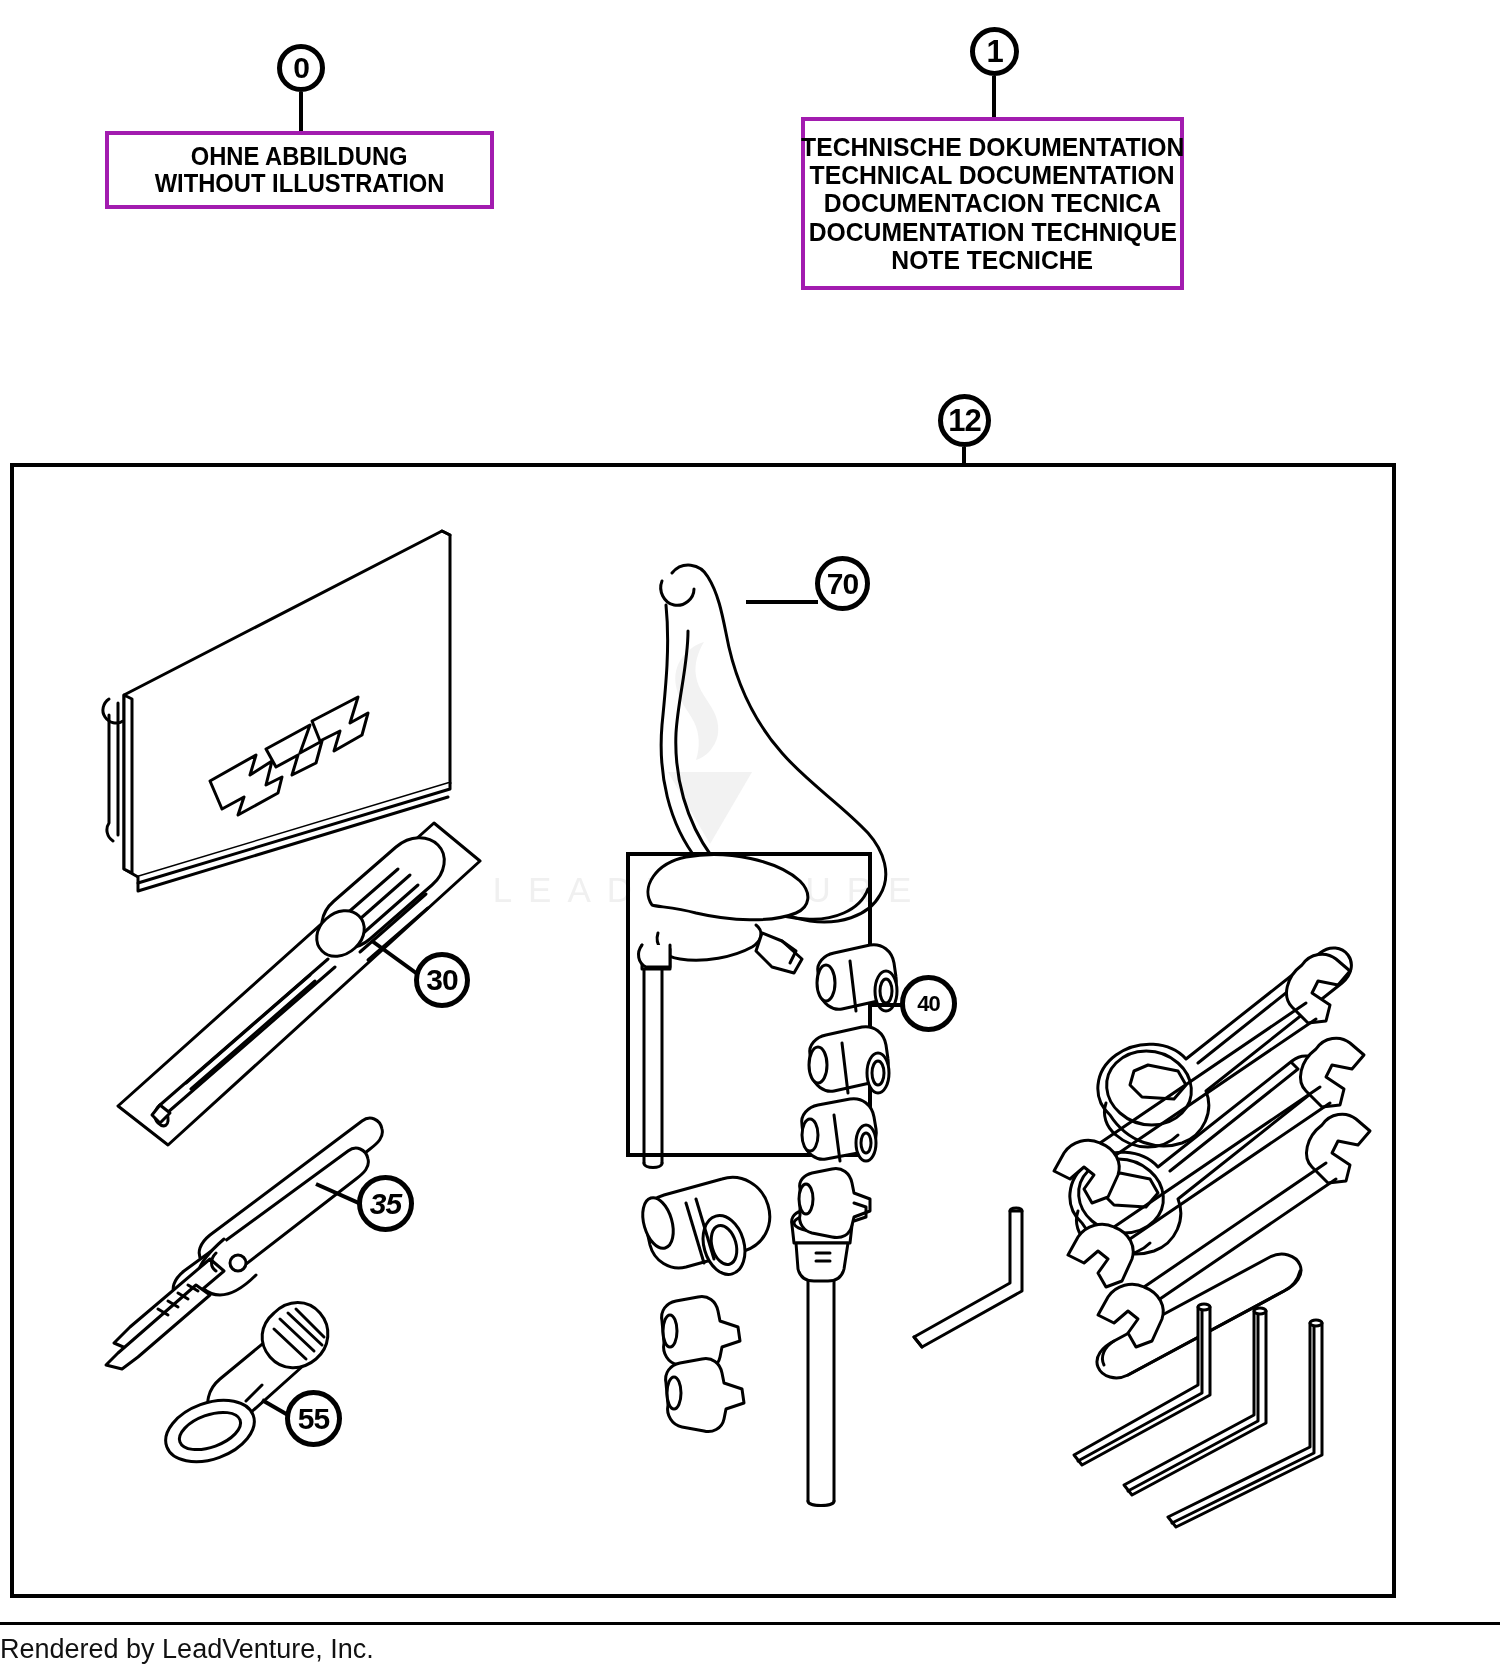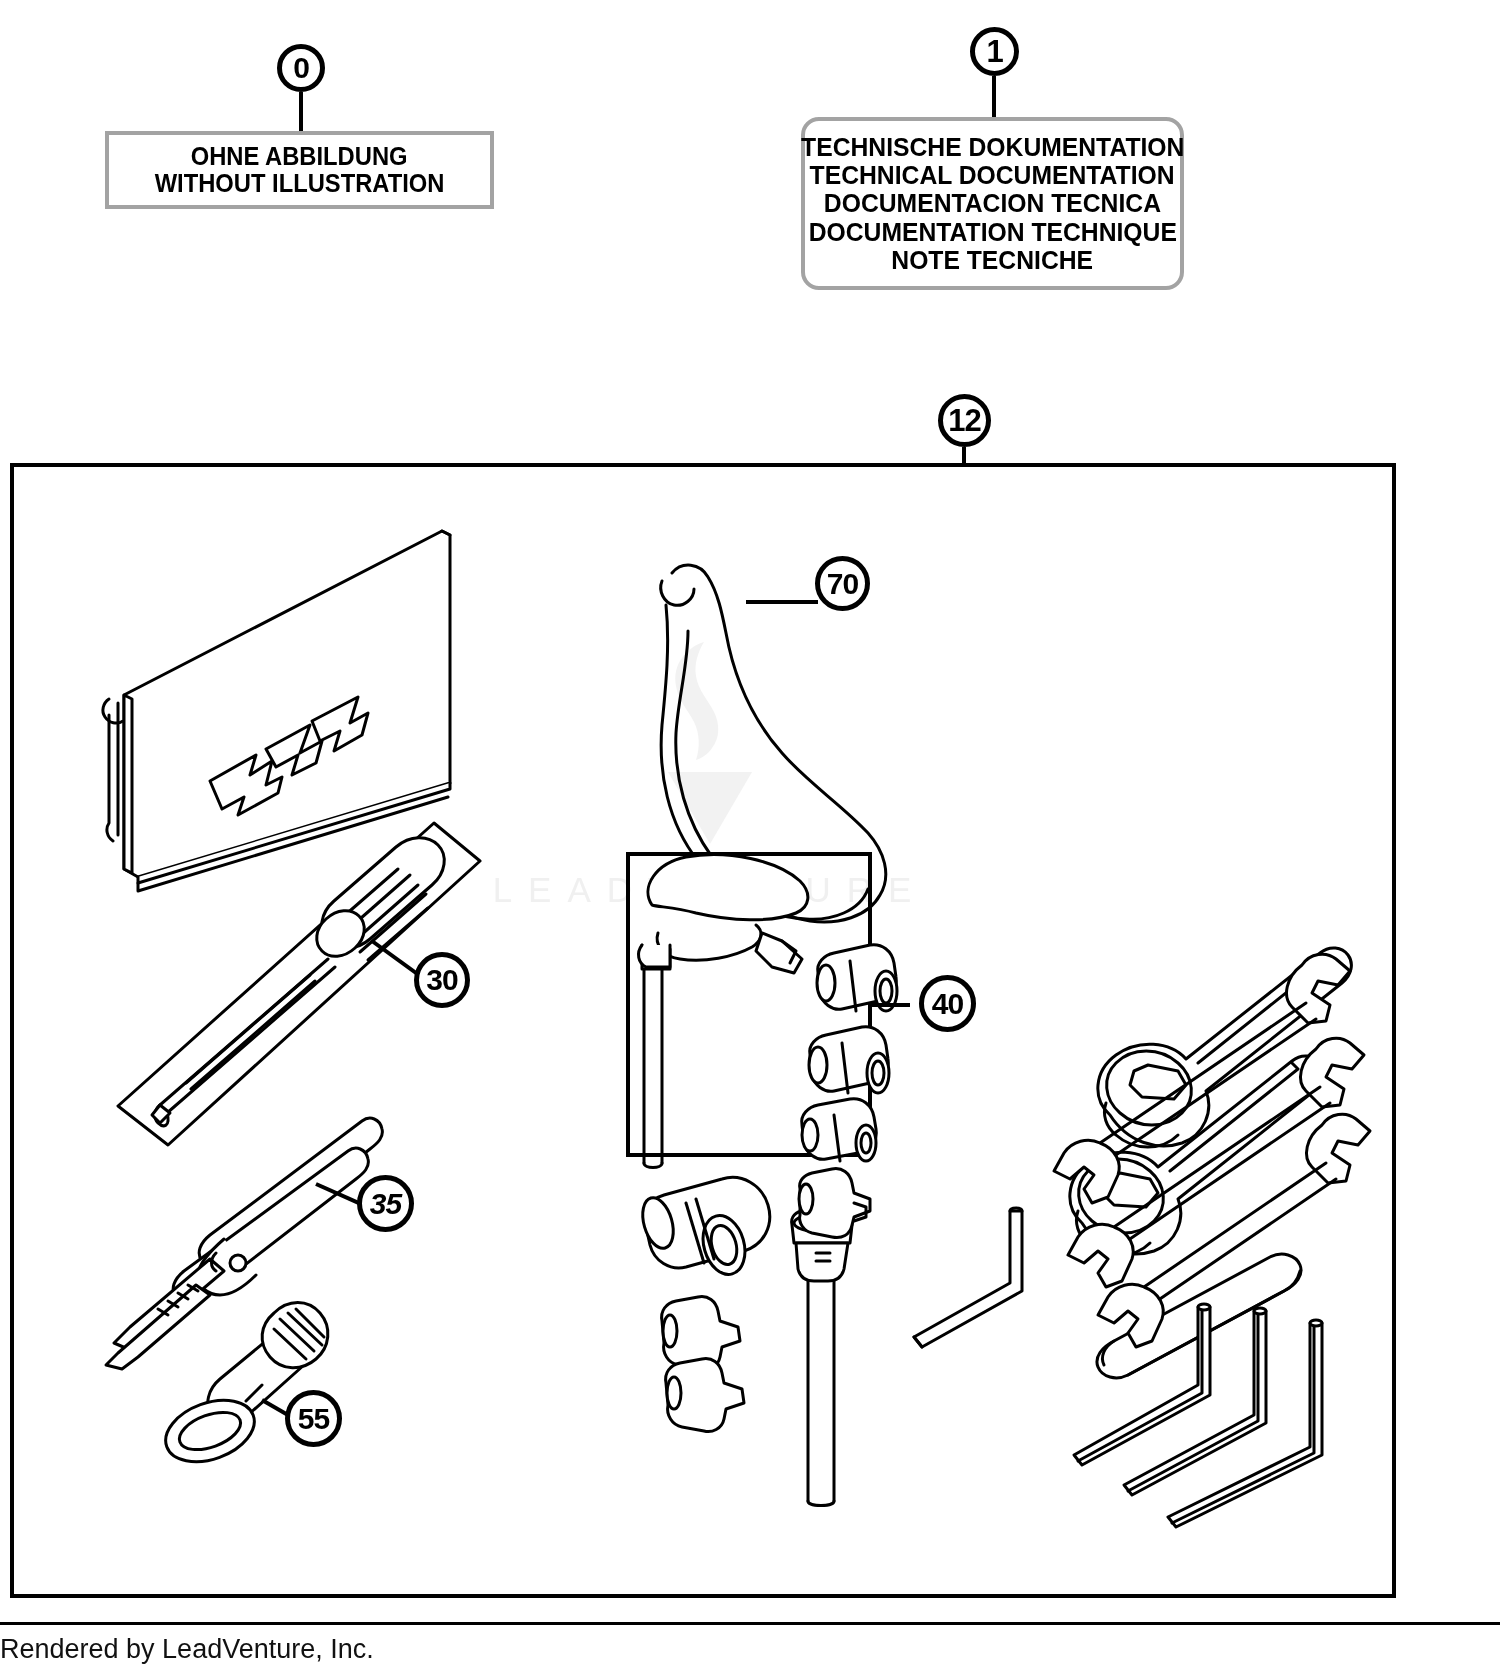--- a/index.html
+++ b/index.html
@@ -35,21 +35,21 @@
   }
   .leader {
     position: absolute;
     background: #000;
     z-index: 5;
   }
 
   
   .textbox {
     position: absolute;
-    border: 4px solid #a3a3a3;
+    border: 4px solid #a21caf;
     background: #fff;
     box-sizing: border-box;
     display: flex;
     flex-direction: column;
     align-items: center;
     justify-content: center;
     z-index: 6;
   }
   .textbox .line {
     font-weight: bold;
@@ -157,21 +157,21 @@
   <div class="leader" style="left:299px; top:92px; width:4px; height:40px;"></div>
   <div class="textbox" style="left:105px; top:131px; width:389px; height:78px;">
     <div class="line" style="font-size:25px;">OHNE ABBILDUNG</div>
     <div class="line" style="font-size:25px;">WITHOUT ILLUSTRATION</div>
   </div>
 
   <div class="bubble" style="left:970px; top:27px; width:49px; height:49px; font-size:31px;">
     <span>1</span>
   </div>
   <div class="leader" style="left:992px; top:76px; width:4px; height:42px;"></div>
-  <div class="textbox" style="left:801px; top:117px; width:383px; height:173px;border-radius:18px;">
+  <div class="textbox" style="left:801px; top:117px; width:383px; height:173px;">
     <div class="line" style="font-size:26px;">TECHNISCHE DOKUMENTATION</div>
     <div class="line" style="font-size:26px;">TECHNICAL DOCUMENTATION</div>
     <div class="line" style="font-size:26px;">DOCUMENTACION TECNICA</div>
     <div class="line" style="font-size:26px;">DOCUMENTATION TECHNIQUE</div>
     <div class="line" style="font-size:26px;">NOTE TECNICHE</div>
   </div>
 
   <div class="bubble" style="left:938px; top:394px; width:53px; height:53px; font-size:31px;">
     <span>12</span>
   </div>
@@ -408,21 +408,21 @@
   <div class="bubble" style="left:815px; top:556px; width:55px; height:55px; font-size:30px;text-align:center;">
     <span>70</span>
   </div>
 
   <div class="leader" style="left:372px; top:939px; width:96px; height:4px; transform:rotate(36deg); transform-origin:0 50%;"></div>
   <div class="bubble" style="left:414px; top:952px; width:56px; height:56px; font-size:30px;">
     <span>30</span>
   </div>
 
   <div class="leader" style="left:872px; top:1003px; width:38px; height:4px;"></div>
-  <div class="bubble" style="left:919px; top:975px; width:57px; height:57px; font-size:30px;">
+  <div class="bubble" style="left:900px; top:975px; width:57px; height:57px; font-size:22px;">
     <span>40</span>
   </div>
 
   <div class="leader" style="left:316px; top:1182px; width:52px; height:4px; transform:rotate(24deg); transform-origin:0 50%;"></div>
   <div class="bubble" style="left:357px; top:1175px; width:57px; height:57px; font-size:30px;font-style:italic;">
     <span>35</span>
   </div>
 
   <div class="leader" style="left:262px; top:1398px; width:36px; height:4px; transform:rotate(30deg); transform-origin:0 50%;"></div>
   <div class="bubble" style="left:285px; top:1390px; width:57px; height:57px; font-size:30px;">

